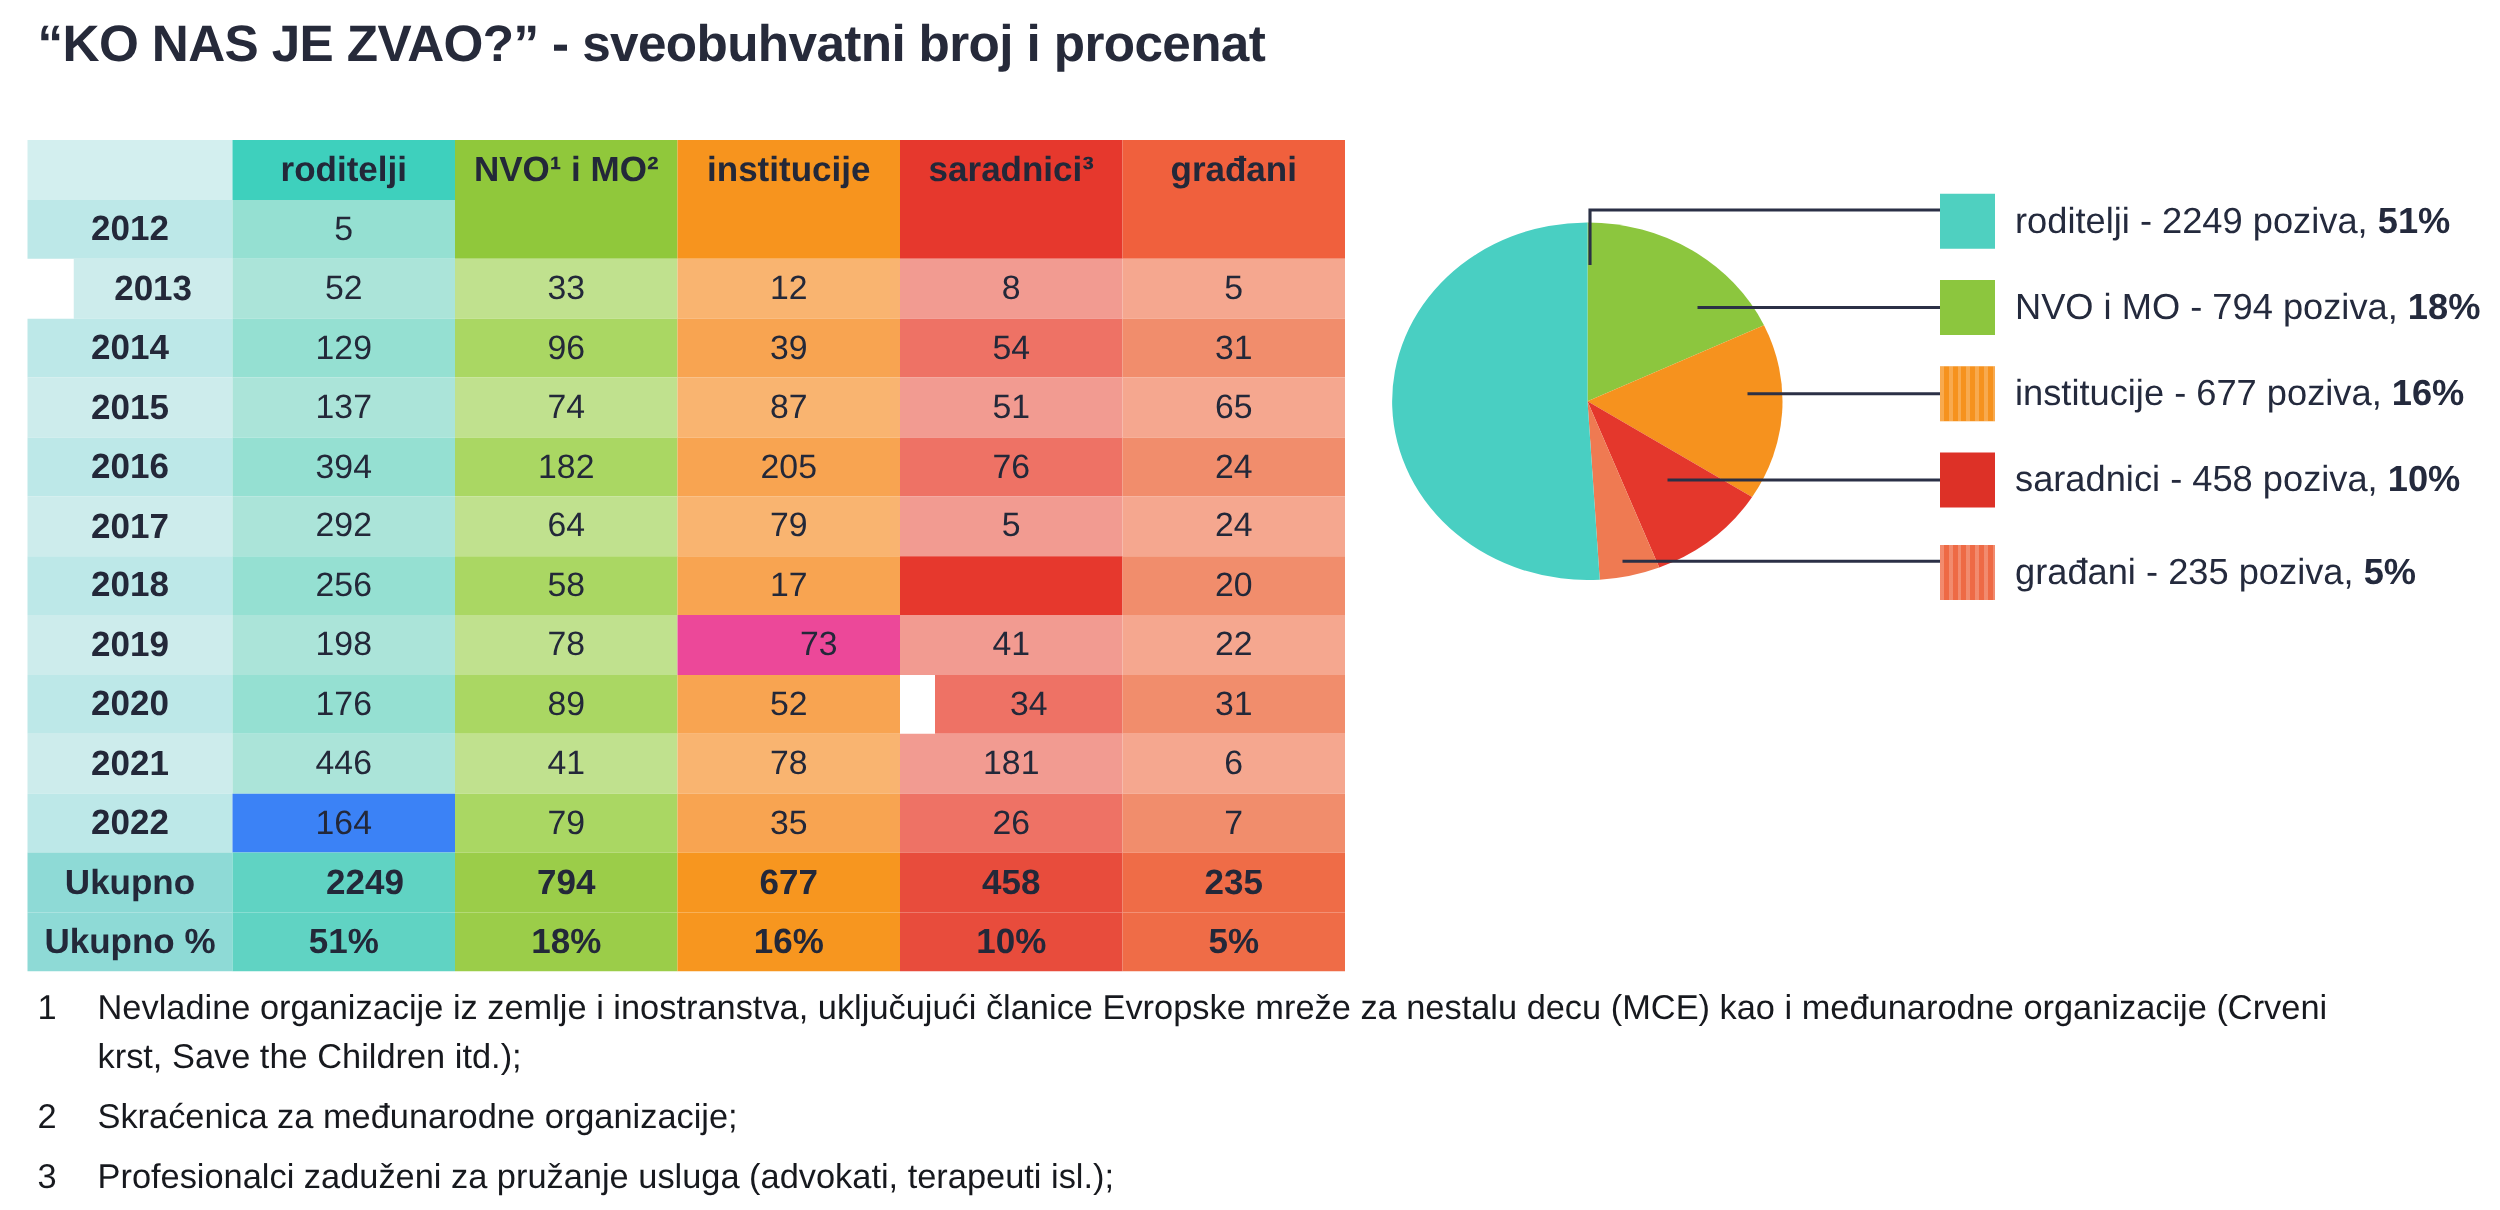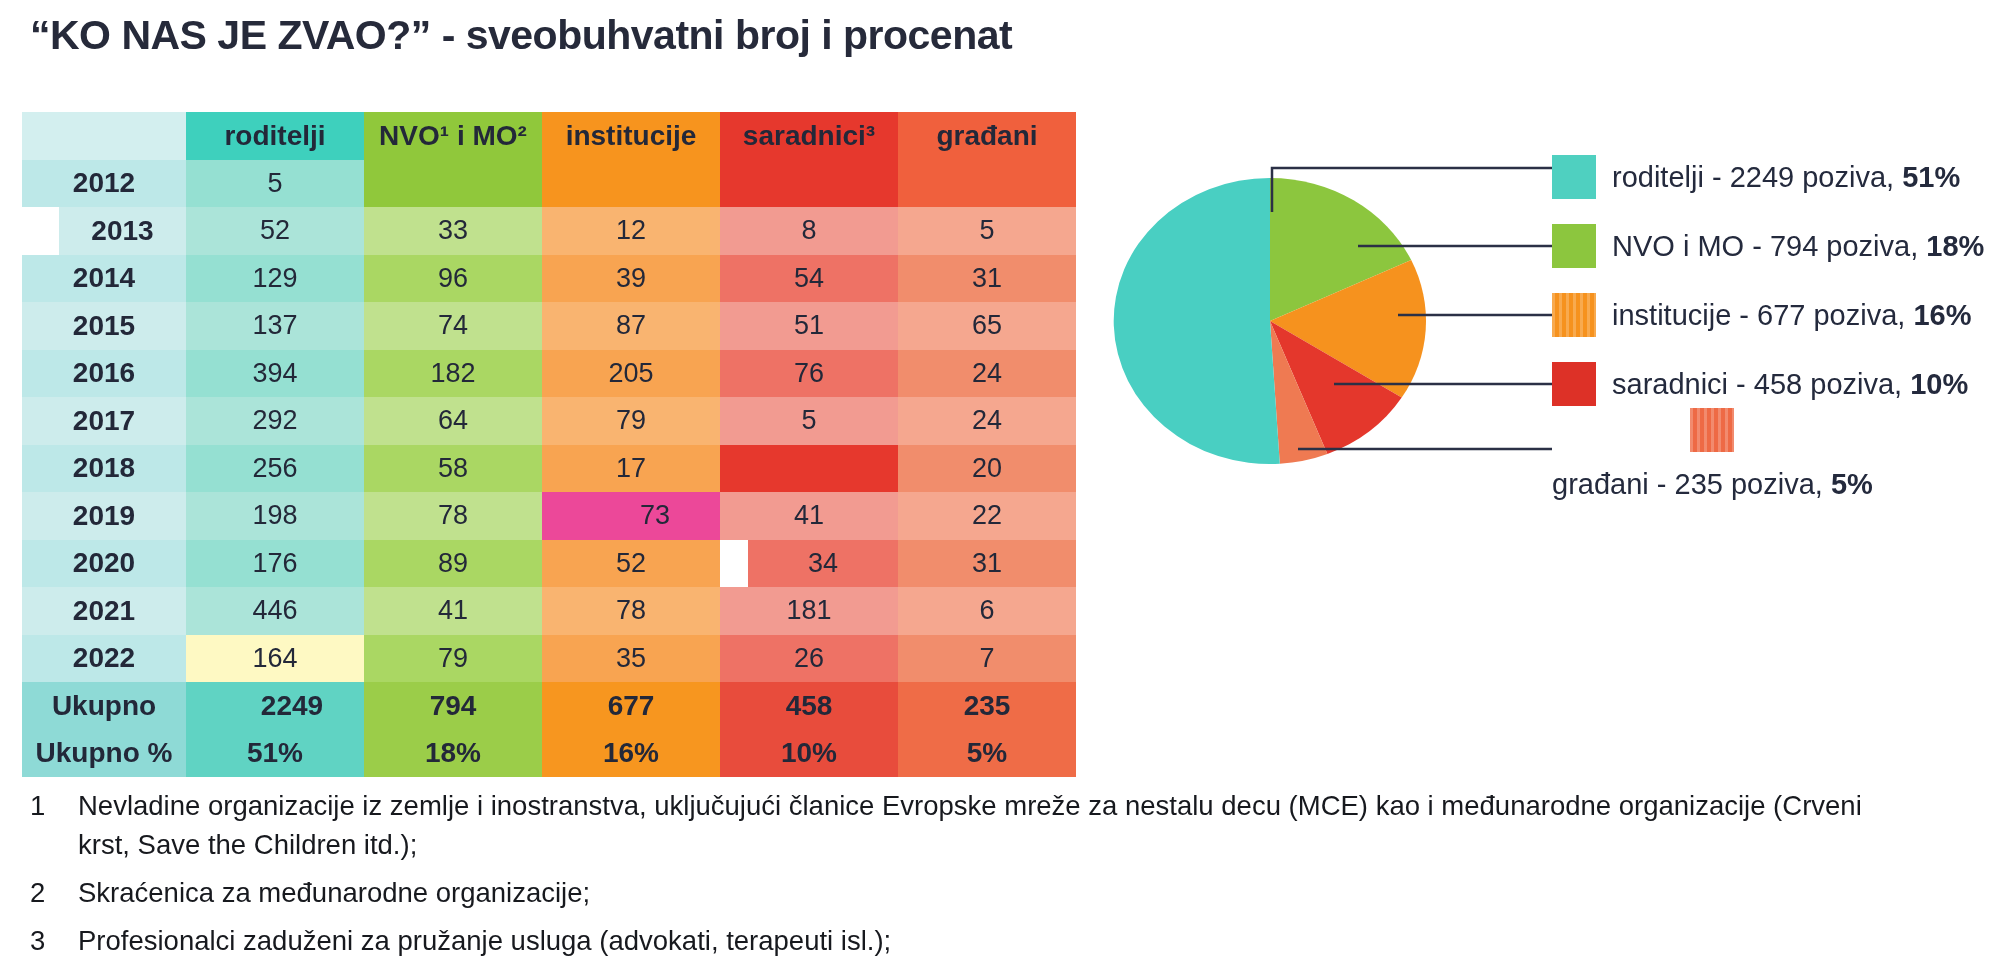--- a/index.html
+++ b/index.html
@@ -26,21 +26,21 @@
   .cell.tot{font-weight:bold;font-size:28px;}
   
   .chart-svg{position:absolute;left:0;top:0;pointer-events:none;}
   
   .legend{position:absolute;left:1552px;top:0;width:448px;}
   .legend-row{position:absolute;left:0;display:flex;align-items:center;gap:16px;white-space:nowrap;}
   .legend-row:nth-child(1){top:155px;}
   .legend-row:nth-child(2){top:224px;}
   .legend-row:nth-child(3){top:293px;}
   .legend-row:nth-child(4){top:362px;}
-  .legend-row:nth-child(5){top:408px;flex-direction:column;}
+  .legend-row:nth-child(5){top:436px;}
   .swatch{width:44px;height:44px;flex:0 0 44px;position:relative;}
   .swatch.striped::after{
     content:"";position:absolute;inset:0;
     background:repeating-linear-gradient(90deg,rgba(255,255,255,.22) 0 3px,rgba(0,0,0,0) 3px 7px);
   }
   .legend-text{font-size:29px;color:#242a3d;}
   .legend-text b{font-weight:bold;}
   
   .footnotes{position:absolute;left:30px;top:786px;width:1890px;font-size:27.5px;color:#17191e;}
   .footnote{display:flex;margin-bottom:9px;line-height:1.42;}
@@ -115,21 +115,21 @@
       <div class="cell val" style="background: rgb(248, 164, 81);">52</div>
       <div class="cell val" style="background: rgb(238, 114, 101); margin-left: 28px;">34</div>
       <div class="cell val" style="background: rgb(241, 141, 108);">31</div>
       <div class="cell yr" style="background: rgb(205, 236, 236);">2021</div>
       <div class="cell val" style="background: rgb(171, 228, 217);">446</div>
       <div class="cell val" style="background: rgb(192, 225, 142);">41</div>
       <div class="cell val" style="background: rgb(249, 180, 112);">78</div>
       <div class="cell val" style="background: rgb(242, 155, 145);">181</div>
       <div class="cell val" style="background: rgb(245, 167, 143);">6</div>
       <div class="cell yr" style="background: rgb(189, 232, 232);">2022</div>
-      <div class="cell val" style="background: #fef9c3;">164</div>
+      <div class="cell val" style="background: #3b82f6;">164</div>
       <div class="cell val" style="background: rgb(170, 215, 99);">79</div>
       <div class="cell val" style="background: rgb(248, 164, 81);">35</div>
       <div class="cell val" style="background: rgb(238, 114, 101);">26</div>
       <div class="cell val" style="background: rgb(241, 141, 108);">7</div>
       <div class="cell tot" style="background: rgb(142, 218, 214);">Ukupno</div>
       <div class="cell tot" style="background: rgb(96, 211, 195); padding-left: 34px;">2249</div>
       <div class="cell tot" style="background: rgb(155, 205, 73);">794</div>
       <div class="cell tot" style="background: rgb(247, 150, 31);">677</div>
       <div class="cell tot" style="background: rgb(232, 76, 60);">458</div>
       <div class="cell tot" style="background: rgb(239, 108, 71);">235</div>

